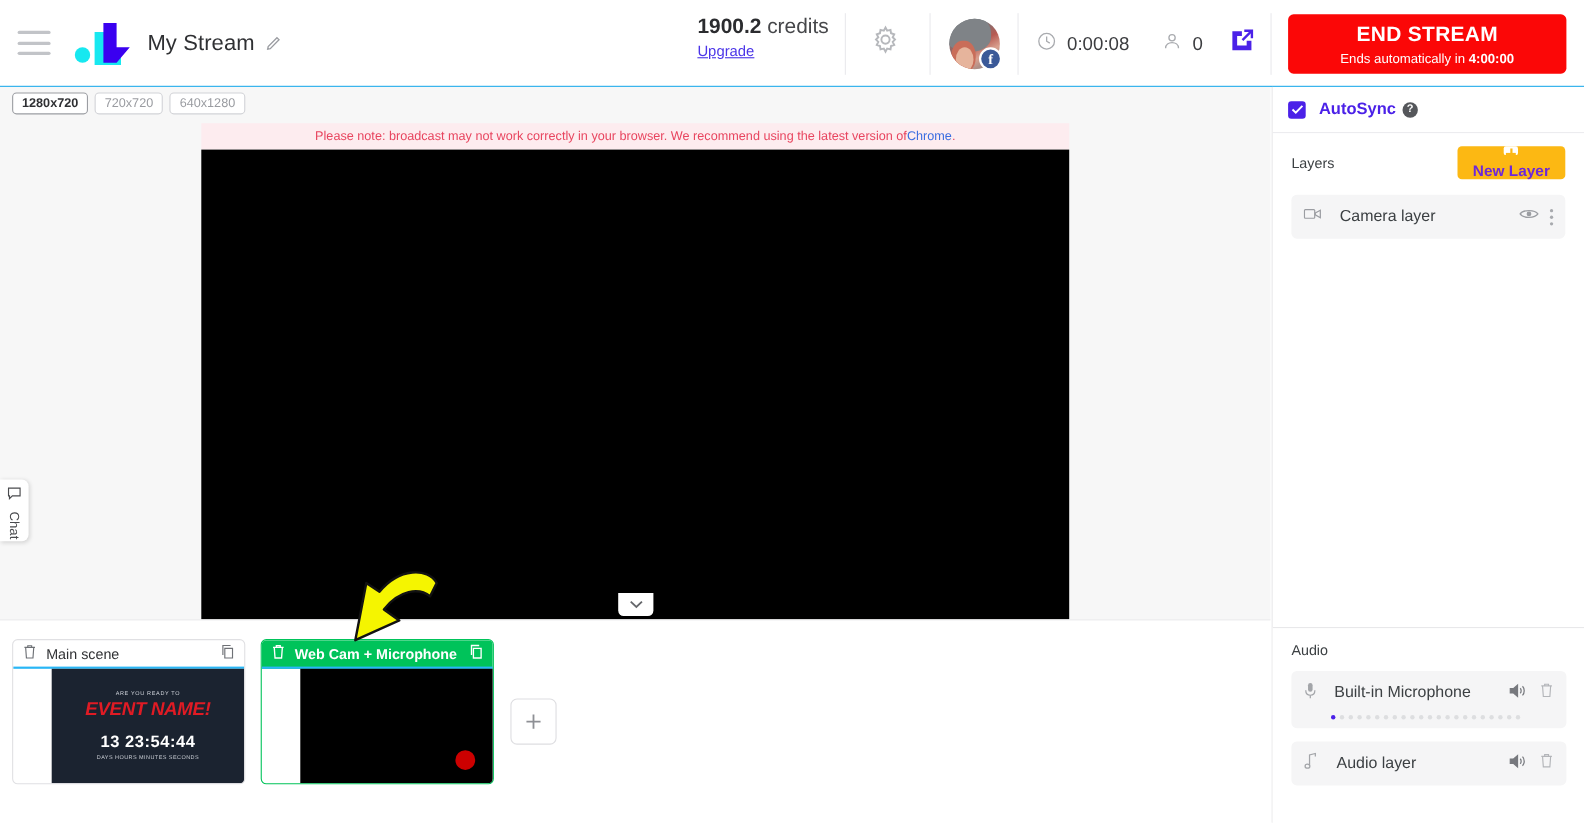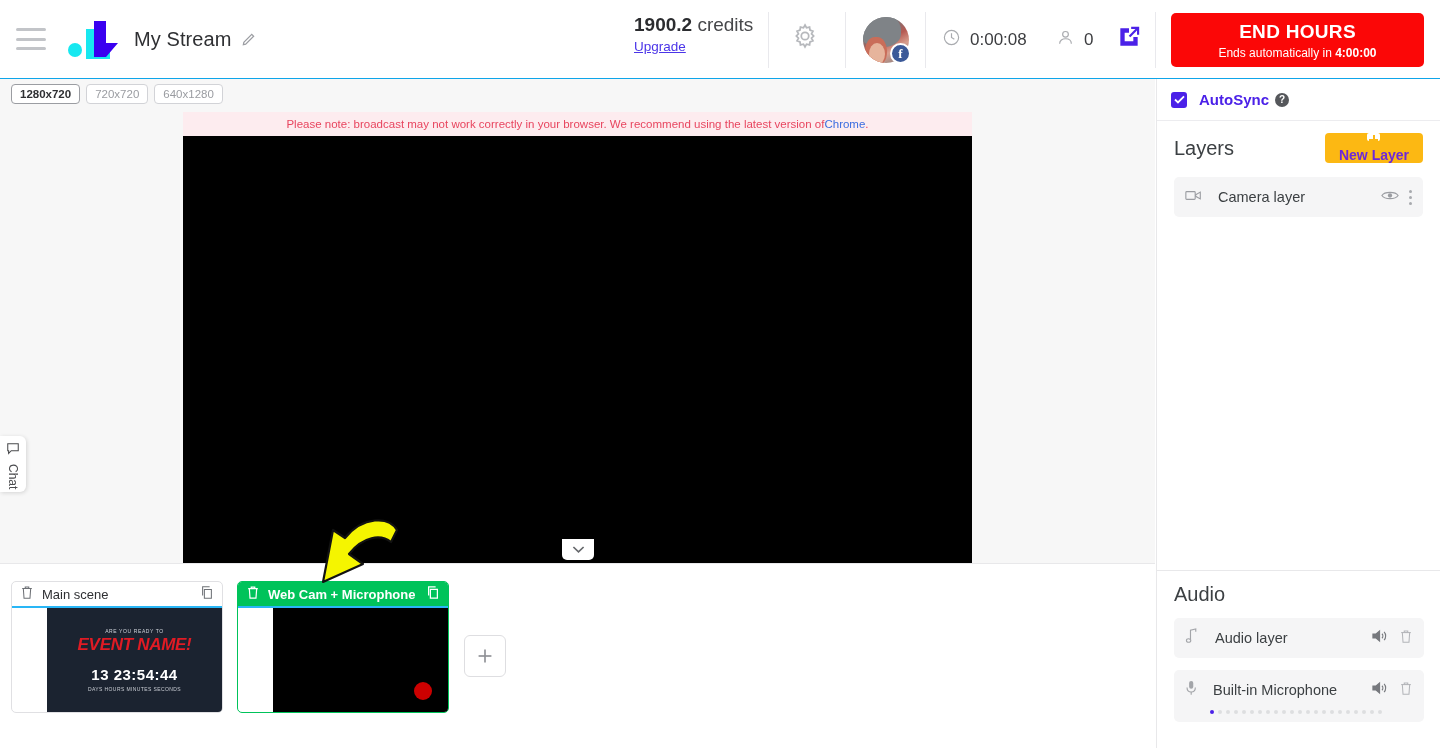--- a/index.html
+++ b/index.html
@@ -200,21 +200,21 @@
   .help-icon {
     margin-left: 6px; width: 14px; height: 14px; border-radius: 50%;
     background: #55575b; color: #fff; font-size: 10px; font-weight: bold;
     display: flex; align-items: center; justify-content: center; cursor: pointer;
   }
 
   .panel-head {
     display: flex; align-items: center; justify-content: space-between;
     padding: 12px 17px 0 17px;
   }
-  .panel-title { font-size: 20px; color: #3c4043; }
+  .panel-title { font-size: 13px; color: #3c4043; }
   .new-layer-btn {
     background: #fcb813; color: #6d28d9; border: none; border-radius: 4px;
     height: 30px; padding: 0 14px; font-size: 14px; font-weight: bold;
     display: flex; align-items: center; gap: 6px; cursor: pointer;
     font-family: "Liberation Sans", sans-serif;
     flex-direction: column;
   }
   .plus-box {
     width: 13px; height: 13px; background: #ffffff; border-radius: 2px;
     position: relative; display: inline-block;
@@ -330,21 +330,21 @@
       <svg width="26" height="26" viewBox="0 0 24 24" fill="none" stroke="#4b21e8" stroke-width="2">
         <path d="M4 4 H12 V8 H8 V16 H16 V12 H20 V20 H4 Z" fill="#4b21e8" stroke="none"></path>
         <path d="M12.5 11.5 L20 4"></path>
           <path d="M14 3.6 H20.4 V10"></path>
       </svg>
     </div>
 
     <div class="vdiv" style="left:1155px"></div>
 
     <button class="end-stream">
-      <span class="big">END HOURS</span>
+      <span class="big">END STREAM</span>
       <span class="small">
         <span>Ends automatically in </span><b>4:00:00</b>
       </span>
     </button>
   </div>
 
   <div class="stage">
 
     <div class="res-tabs">
       <div class="res-tab active">1280x720</div>
@@ -480,48 +480,20 @@
             <i></i>
             <i></i>
             <i></i>
           </span>
       </span>
     </div>
 
     <div class="audio-section">
       <div class="panel-head" style="padding-bottom:12px;">
         <span class="panel-title">Audio</span>
-      </div>
-
-      <div class="audio-row">
-        <div class="inner">
-          <span>
-            <svg width="14" height="16" viewBox="0 0 14 17" fill="none" stroke="#a3a5a9" stroke-width="1.2">
-              <path d="M5.4 12.6 V2.4 L11 1 V4"></path>
-              <ellipse cx="3.4" cy="13.3" rx="2.3" ry="1.9"></ellipse>
-            </svg>
-          </span>
-          <span class="audio-name">Audio layer</span>
-          <span class="row-icons">
-            <span>
-              <svg width="17" height="14" viewBox="0 0 18 14" fill="none" stroke="#77797e" stroke-width="1.2">
-                <path d="M1 5 H4 L8 1.6 V12.4 L4 9 H1 Z" fill="#77797e"></path>
-                <path d="M10.6 4.6 C11.8 5.8 11.8 8.2 10.6 9.4"></path>
-                <path d="M12.8 2.6 C15 4.8 15 9.2 12.8 11.4"></path>
-              </svg>
-            </span>
-            <span>
-              <svg width="14" height="15" viewBox="0 0 16 17" fill="none" stroke="#b3b5b9" stroke-width="1.2">
-                <path d="M2.5 4 H13.5"></path>
-                  <path d="M6 4 V2.3 H10 V4"></path>
-                <path d="M3.8 4 L4.6 15 H11.4 L12.2 4"></path>
-              </svg>
-            </span>
-          </span>
-        </div>
       </div>
 
       <div class="audio-row">
         <div class="inner">
           <span>
             <svg width="12" height="16" viewBox="0 0 12 17" fill="none" stroke="#a3a5a9" stroke-width="1.2">
               <rect x="4" y="1" width="4.4" height="8.4" rx="2.2" fill="#a3a5a9" stroke="none"></rect>
               <path d="M1.8 8 C1.8 11.4 4 12.8 6.2 12.8 C8.4 12.8 10.6 11.4 10.6 8"></path>
               <path d="M6.2 12.8 V15.6"></path>
             </svg>
@@ -562,15 +534,43 @@
             <i></i>
             <i></i>
             <i></i>
             <i></i>
             <i></i>
             <i></i>
             <i></i>
             <i></i>
           </div>
       </div>
+
+      <div class="audio-row">
+        <div class="inner">
+          <span>
+            <svg width="14" height="16" viewBox="0 0 14 17" fill="none" stroke="#a3a5a9" stroke-width="1.2">
+              <path d="M5.4 12.6 V2.4 L11 1 V4"></path>
+              <ellipse cx="3.4" cy="13.3" rx="2.3" ry="1.9"></ellipse>
+            </svg>
+          </span>
+          <span class="audio-name">Audio layer</span>
+          <span class="row-icons">
+            <span>
+              <svg width="17" height="14" viewBox="0 0 18 14" fill="none" stroke="#77797e" stroke-width="1.2">
+                <path d="M1 5 H4 L8 1.6 V12.4 L4 9 H1 Z" fill="#77797e"></path>
+                <path d="M10.6 4.6 C11.8 5.8 11.8 8.2 10.6 9.4"></path>
+                <path d="M12.8 2.6 C15 4.8 15 9.2 12.8 11.4"></path>
+              </svg>
+            </span>
+            <span>
+              <svg width="14" height="15" viewBox="0 0 16 17" fill="none" stroke="#b3b5b9" stroke-width="1.2">
+                <path d="M2.5 4 H13.5"></path>
+                  <path d="M6 4 V2.3 H10 V4"></path>
+                <path d="M3.8 4 L4.6 15 H11.4 L12.2 4"></path>
+              </svg>
+            </span>
+          </span>
+        </div>
+      </div>
     </div>
   </div>
 </div>
 
 </body></html>

